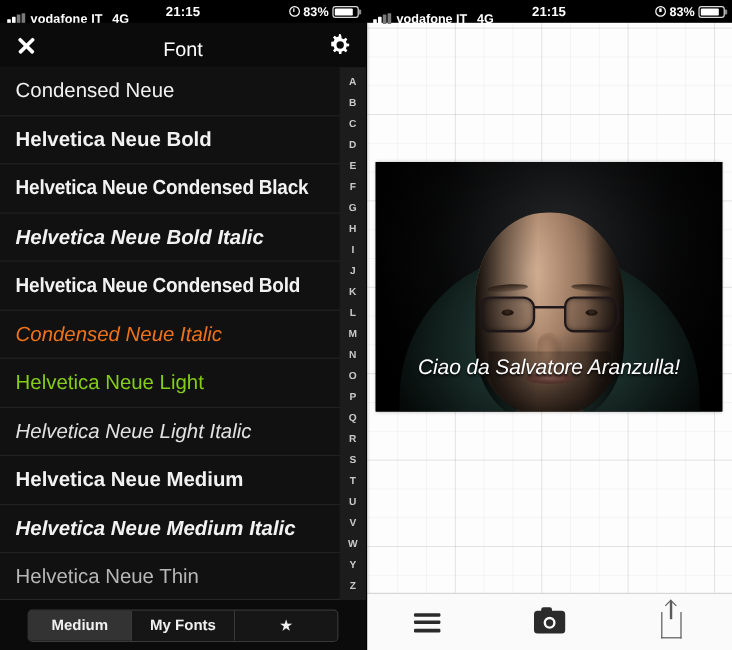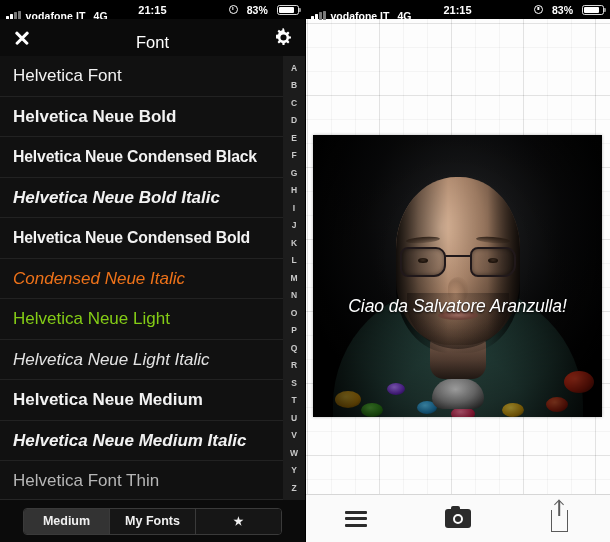--- a/index.html
+++ b/index.html
@@ -74,21 +74,21 @@
     left: 0; right: 0;
     text-align: center;
     font-size: 11px;
     font-weight: bold;
     pointer-events: none;
   }
   .sb-right {
     margin-left: auto;
     display: flex;
     align-items: center;
-    gap: 9px;
+    gap: 3px;
     padding-right: 6px;
   }
   .lock-ico {
     width: 9px; height: 9px;
     border: 1.4px solid #fff;
     border-radius: 50%;
     position: relative;
     box-sizing: border-box;
   }
   .lock-ico::after {
@@ -306,21 +306,21 @@
       linear-gradient(to bottom, rgba(0,0,0,0.035) 1px, transparent 1px);
     background-size: 72px 72px, 72px 72px, 24px 24px, 24px 24px;
     background-position: 2px 0px, 0px 4px, 2px 0px, 0px 4px;
     overflow: hidden;
   }
   .photo-wrap {
     position: absolute;
     left: 8px;
     top: 116px;
     width: 289px;
-    height: 282px;
+    height: 208px;
     background: #000;
     box-shadow: 0 0 3px rgba(0,0,0,0.28);
     overflow: hidden;
   }
   .photo {
     position: absolute;
     inset: 0;
     background: #000;
     overflow: hidden;
   }
@@ -632,21 +632,21 @@
       <div class="nav-title">Font</div>
       <div class="nav-btn right">
         <svg width="21" height="21" viewBox="0 0 24 24">
           <path fill="#ffffff" d="M12 1.5c-.6 0-1.1.05-1.1.05l-.35 2.3a8.4 8.4 0 0 0-1.9.8L6.8 3.25a10.6 10.6 0 0 0-1.6 1.6l1.4 1.85a8.4 8.4 0 0 0-.8 1.9l-2.3.35S3.45 11.4 3.45 12s.05 1.1.05 1.1l2.3.35c.2.67.47 1.3.8 1.9L5.2 17.2c.48.6 1.02 1.12 1.6 1.6l1.85-1.4c.6.33 1.23.6 1.9.8l.35 2.3s.5.05 1.1.05 1.1-.05 1.1-.05l.35-2.3c.67-.2 1.3-.47 1.9-.8l1.85 1.4c.6-.48 1.12-1 1.6-1.6l-1.4-1.85c.33-.6.6-1.23.8-1.9l2.3-.35s.05-.5.05-1.1-.05-1.1-.05-1.1l-2.3-.35a8.4 8.4 0 0 0-.8-1.9l1.4-1.85a10.6 10.6 0 0 0-1.6-1.6l-1.85 1.4a8.4 8.4 0 0 0-1.9-.8l-.35-2.3S12.6 1.5 12 1.5zm0 7a3.5 3.5 0 1 1 0 7 3.5 3.5 0 0 1 0-7z"></path>
         </svg>
       </div>
     </div>
 
     <div class="font-list" id="font-list">
         <div class="font-row">
-          <span class="lbl st-regular">Helvetica Font</span>
+          <span class="lbl st-regular">Condensed Neue</span>
         </div>
         <div class="font-row">
           <span class="lbl st-bold">Helvetica Neue Bold</span>
         </div>
         <div class="font-row">
           <span class="lbl st-cond-black">Helvetica Neue Condensed Black</span>
         </div>
         <div class="font-row">
           <span class="lbl st-bolditalic">Helvetica Neue Bold Italic</span>
         </div>
@@ -662,21 +662,21 @@
         <div class="font-row">
           <span class="lbl st-lightitalic">Helvetica Neue Light Italic</span>
         </div>
         <div class="font-row">
           <span class="lbl st-medium">Helvetica Neue Medium</span>
         </div>
         <div class="font-row">
           <span class="lbl st-mediumitalic">Helvetica Neue Medium Italic</span>
         </div>
         <div class="font-row">
-          <span class="lbl st-thin">Helvetica Font Thin</span>
+          <span class="lbl st-thin">Helvetica Neue Thin</span>
         </div>
       </div>
 
     <div class="alpha-index" id="alpha-index">
         <span>A</span>
         <span>B</span>
         <span>C</span>
         <span>D</span>
         <span>E</span>
         <span>F</span>

